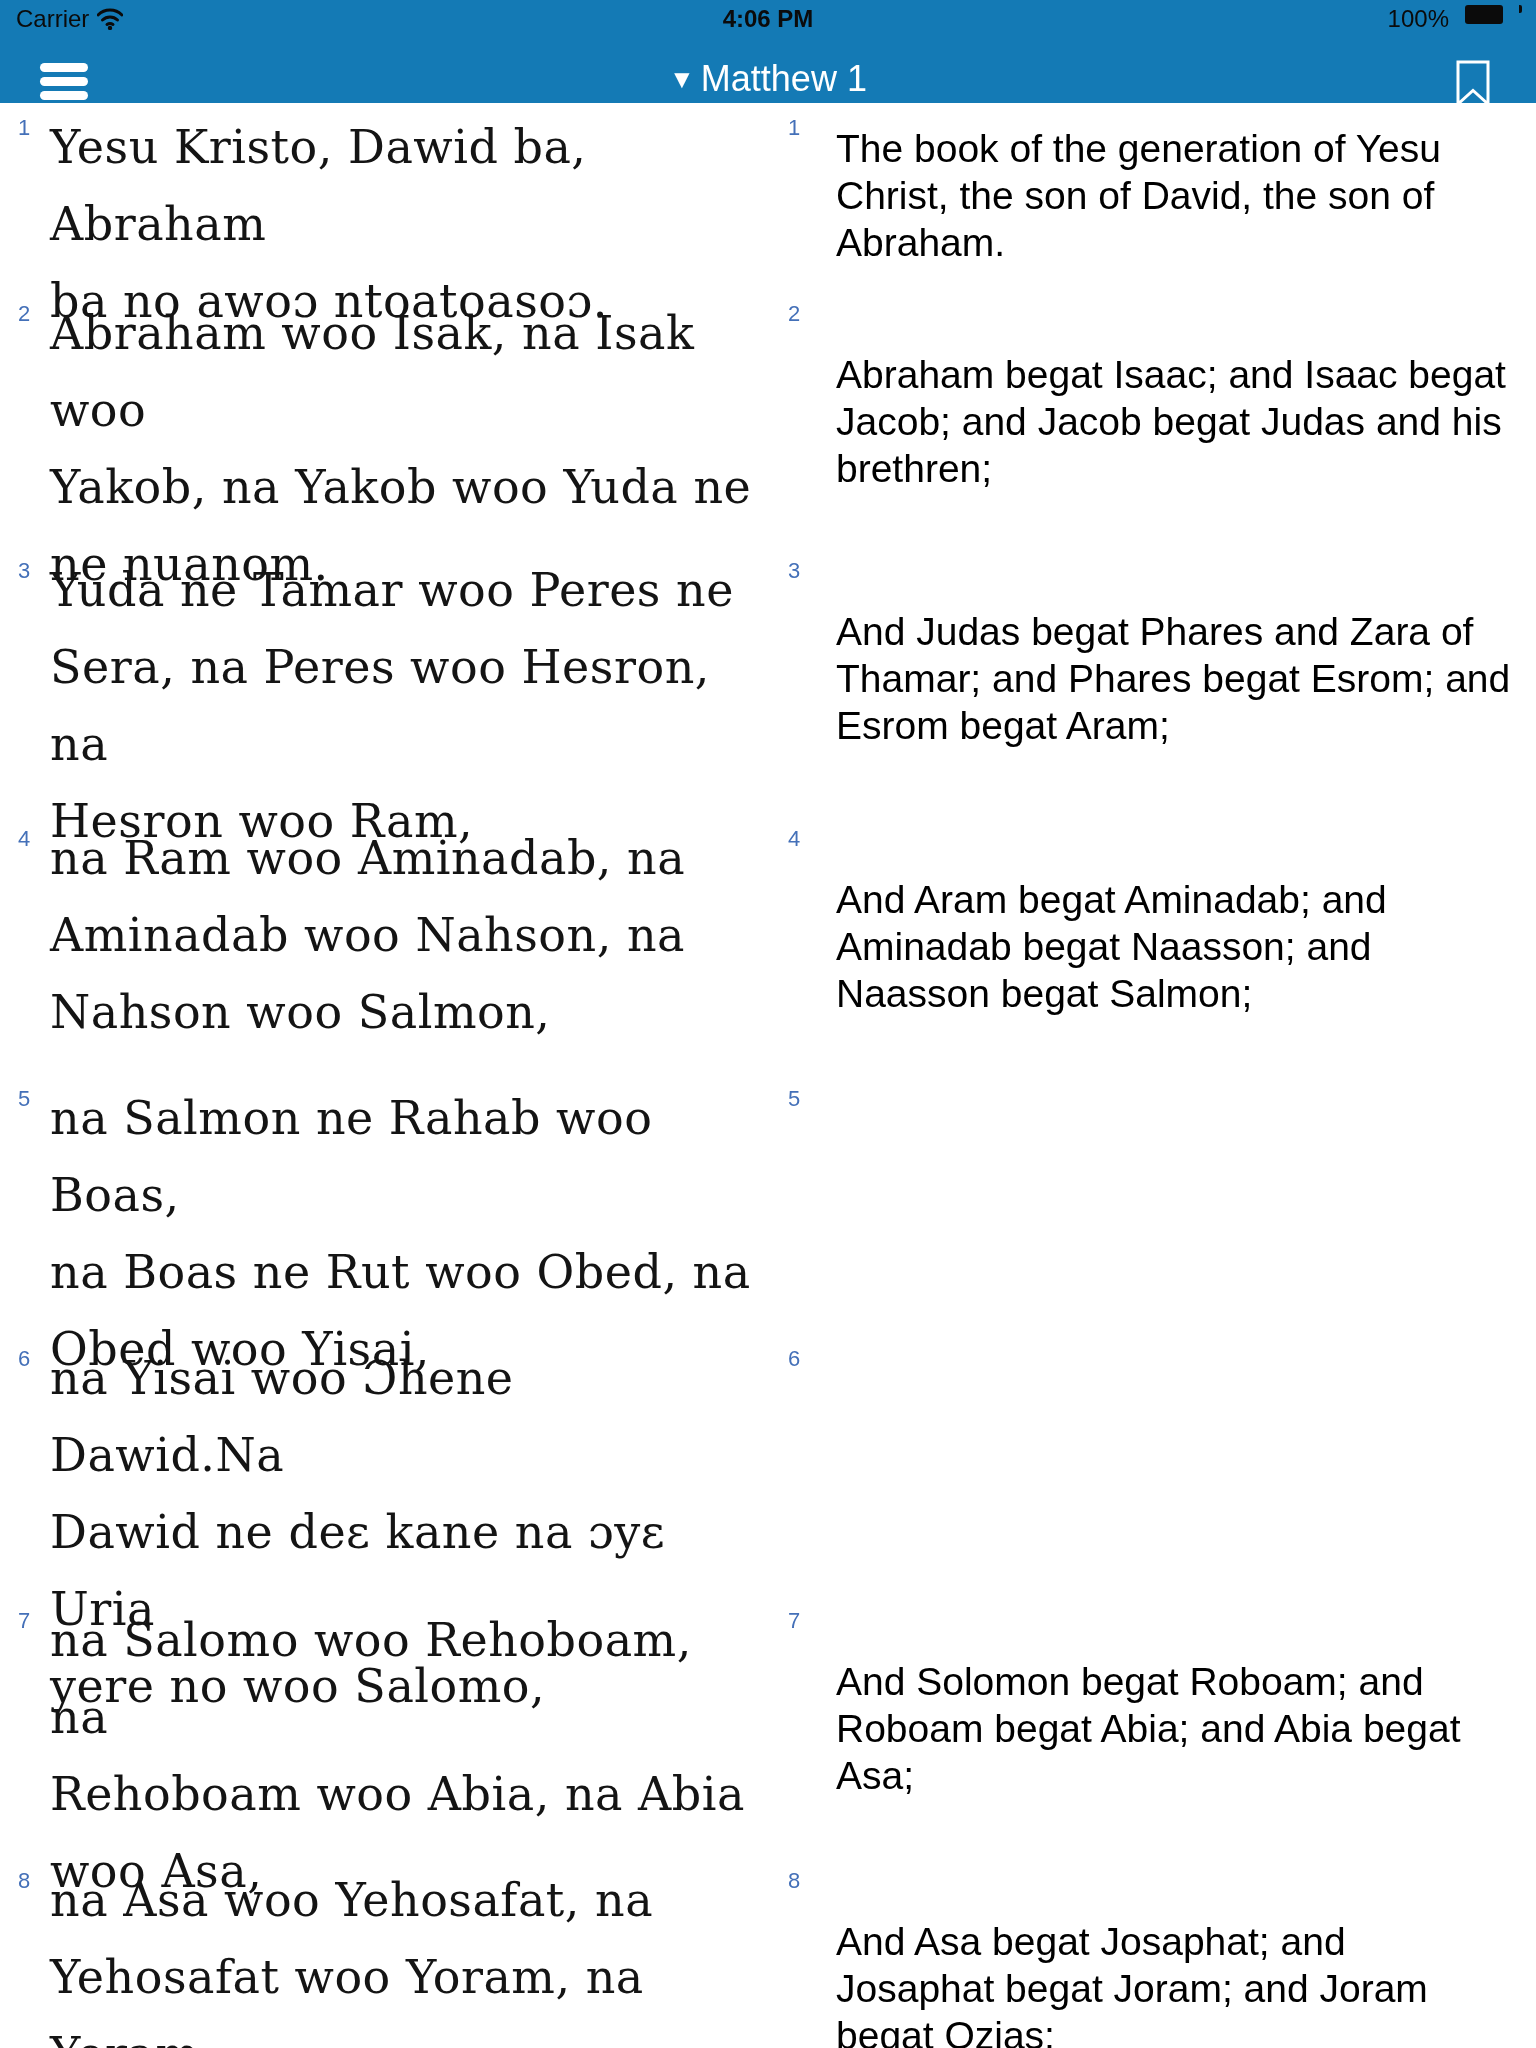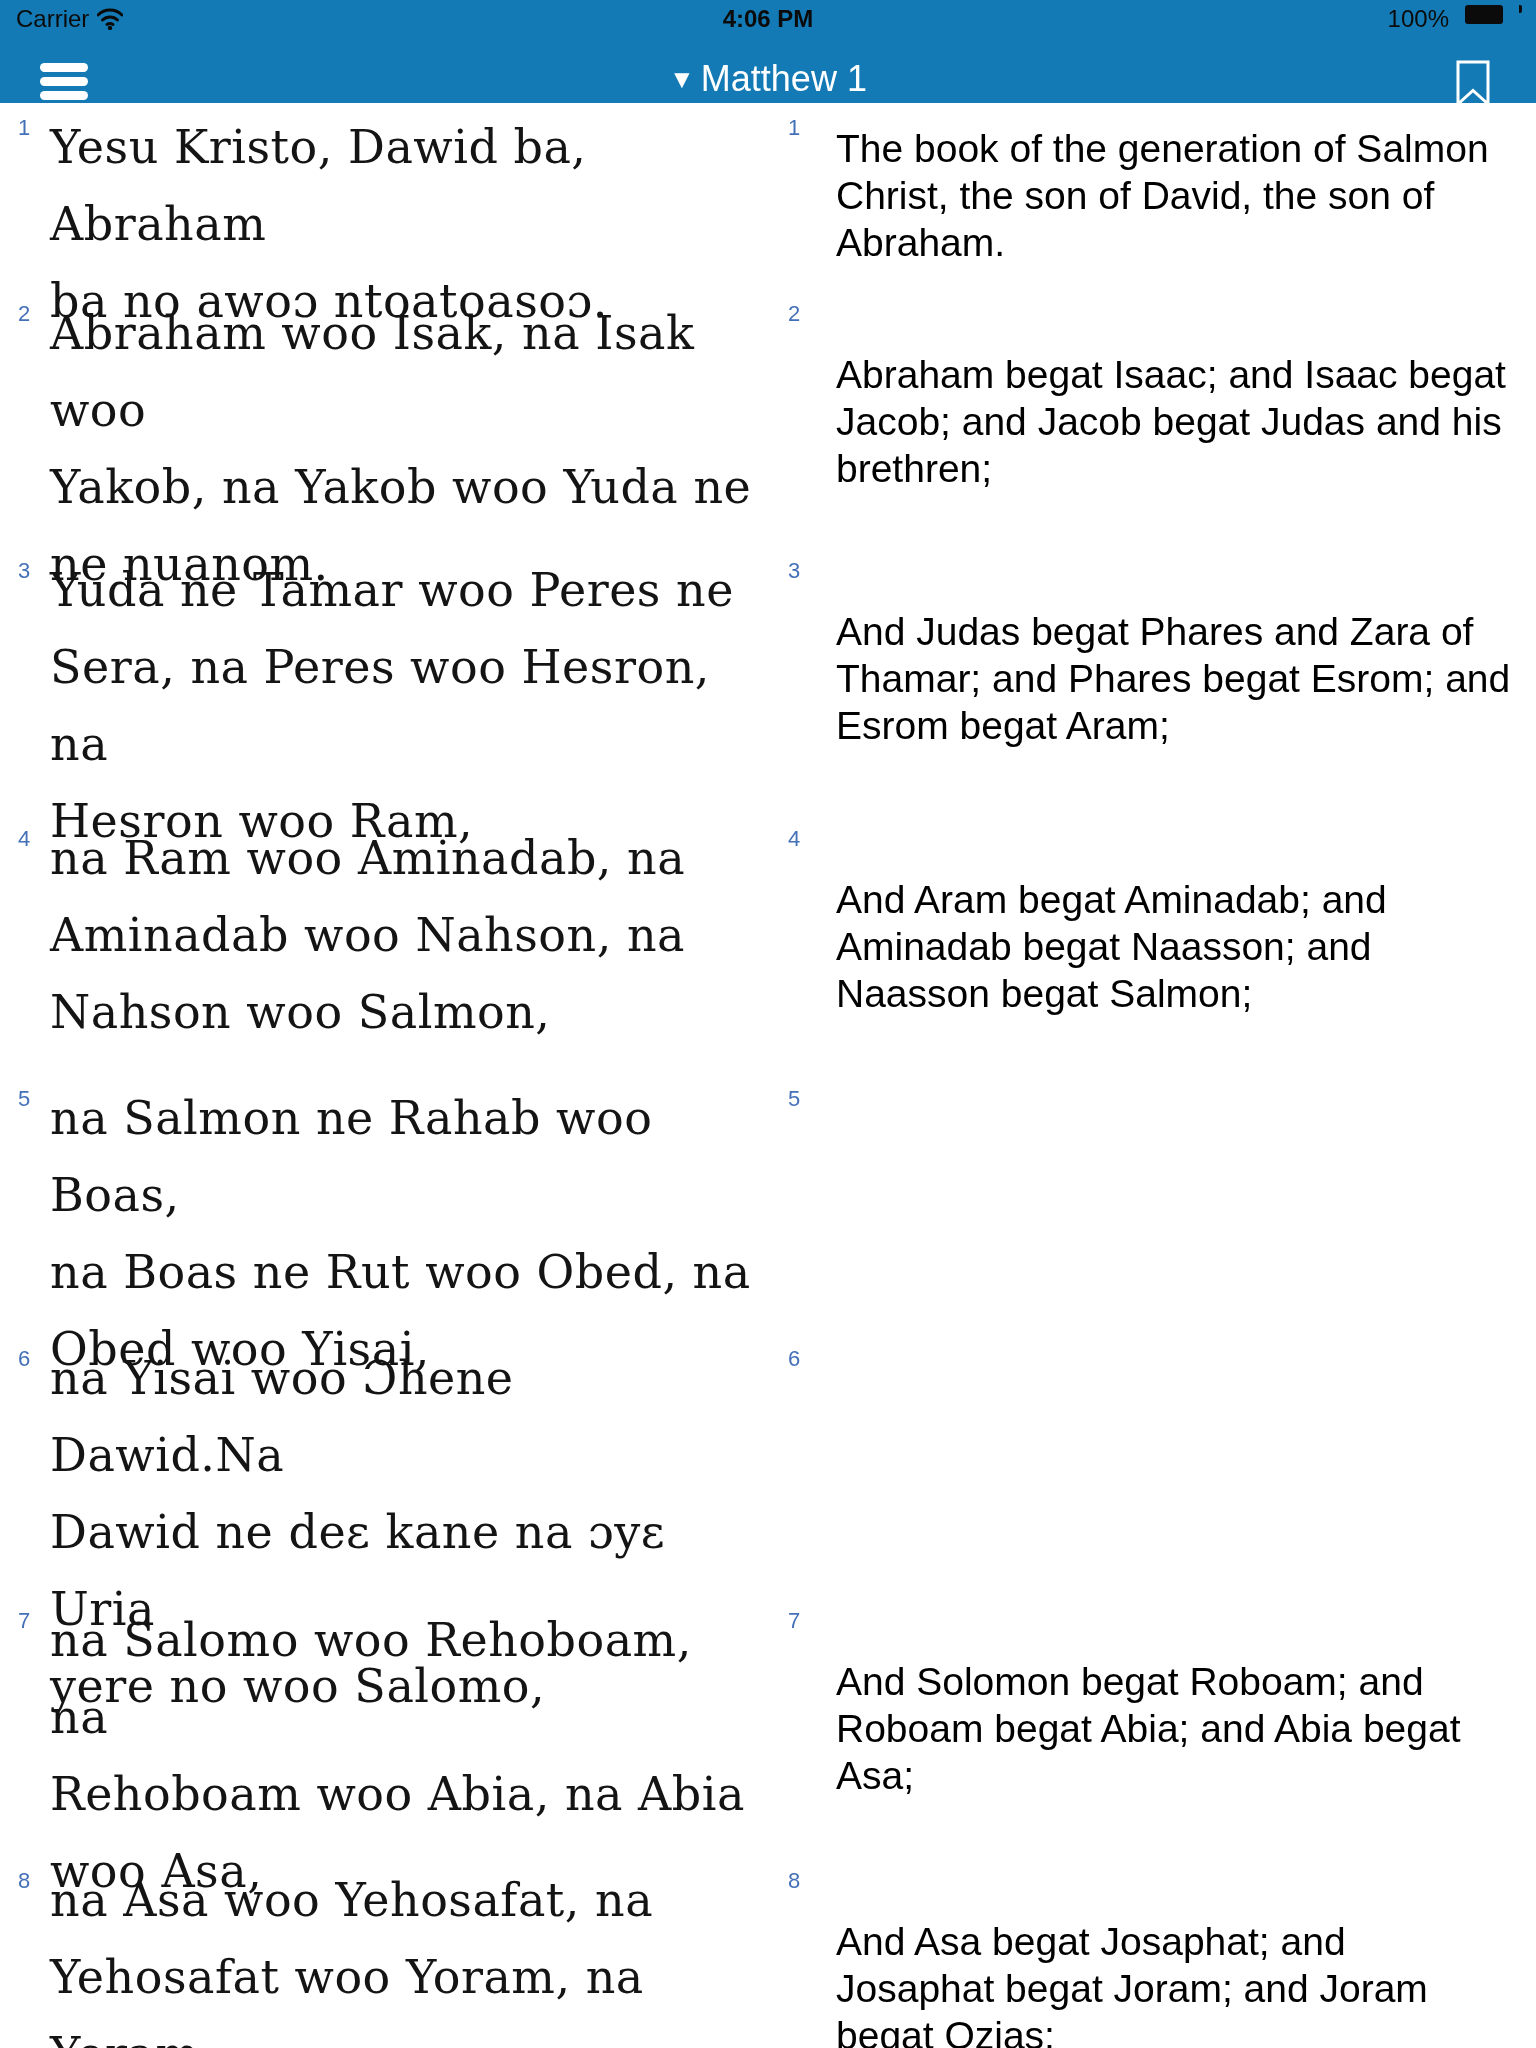--- a/index.html
+++ b/index.html
@@ -102,21 +102,21 @@
 <div class="content">
 
   <div class="verse-row">
     <div class="cell-left">
       <span class="vnum">1</span>
       <div class="twi-text">Yesu Kristo, Dawid ba, Abraham
 ba no awoɔ ntoatoasoɔ.</div>
     </div>
     <div class="cell-right">
       <span class="vnum">1</span>
-      <div class="en-text">The book of the generation of Salmon
+      <div class="en-text">The book of the generation of Yesu
 Christ, the son of David, the son of
 Abraham.</div>
     </div>
   </div>
 
   <div class="verse-row">
     <div class="cell-left">
       <span class="vnum">2</span>
       <div class="twi-text">Abraham woo Isak, na Isak woo
 Yakob, na Yakob woo Yuda ne

